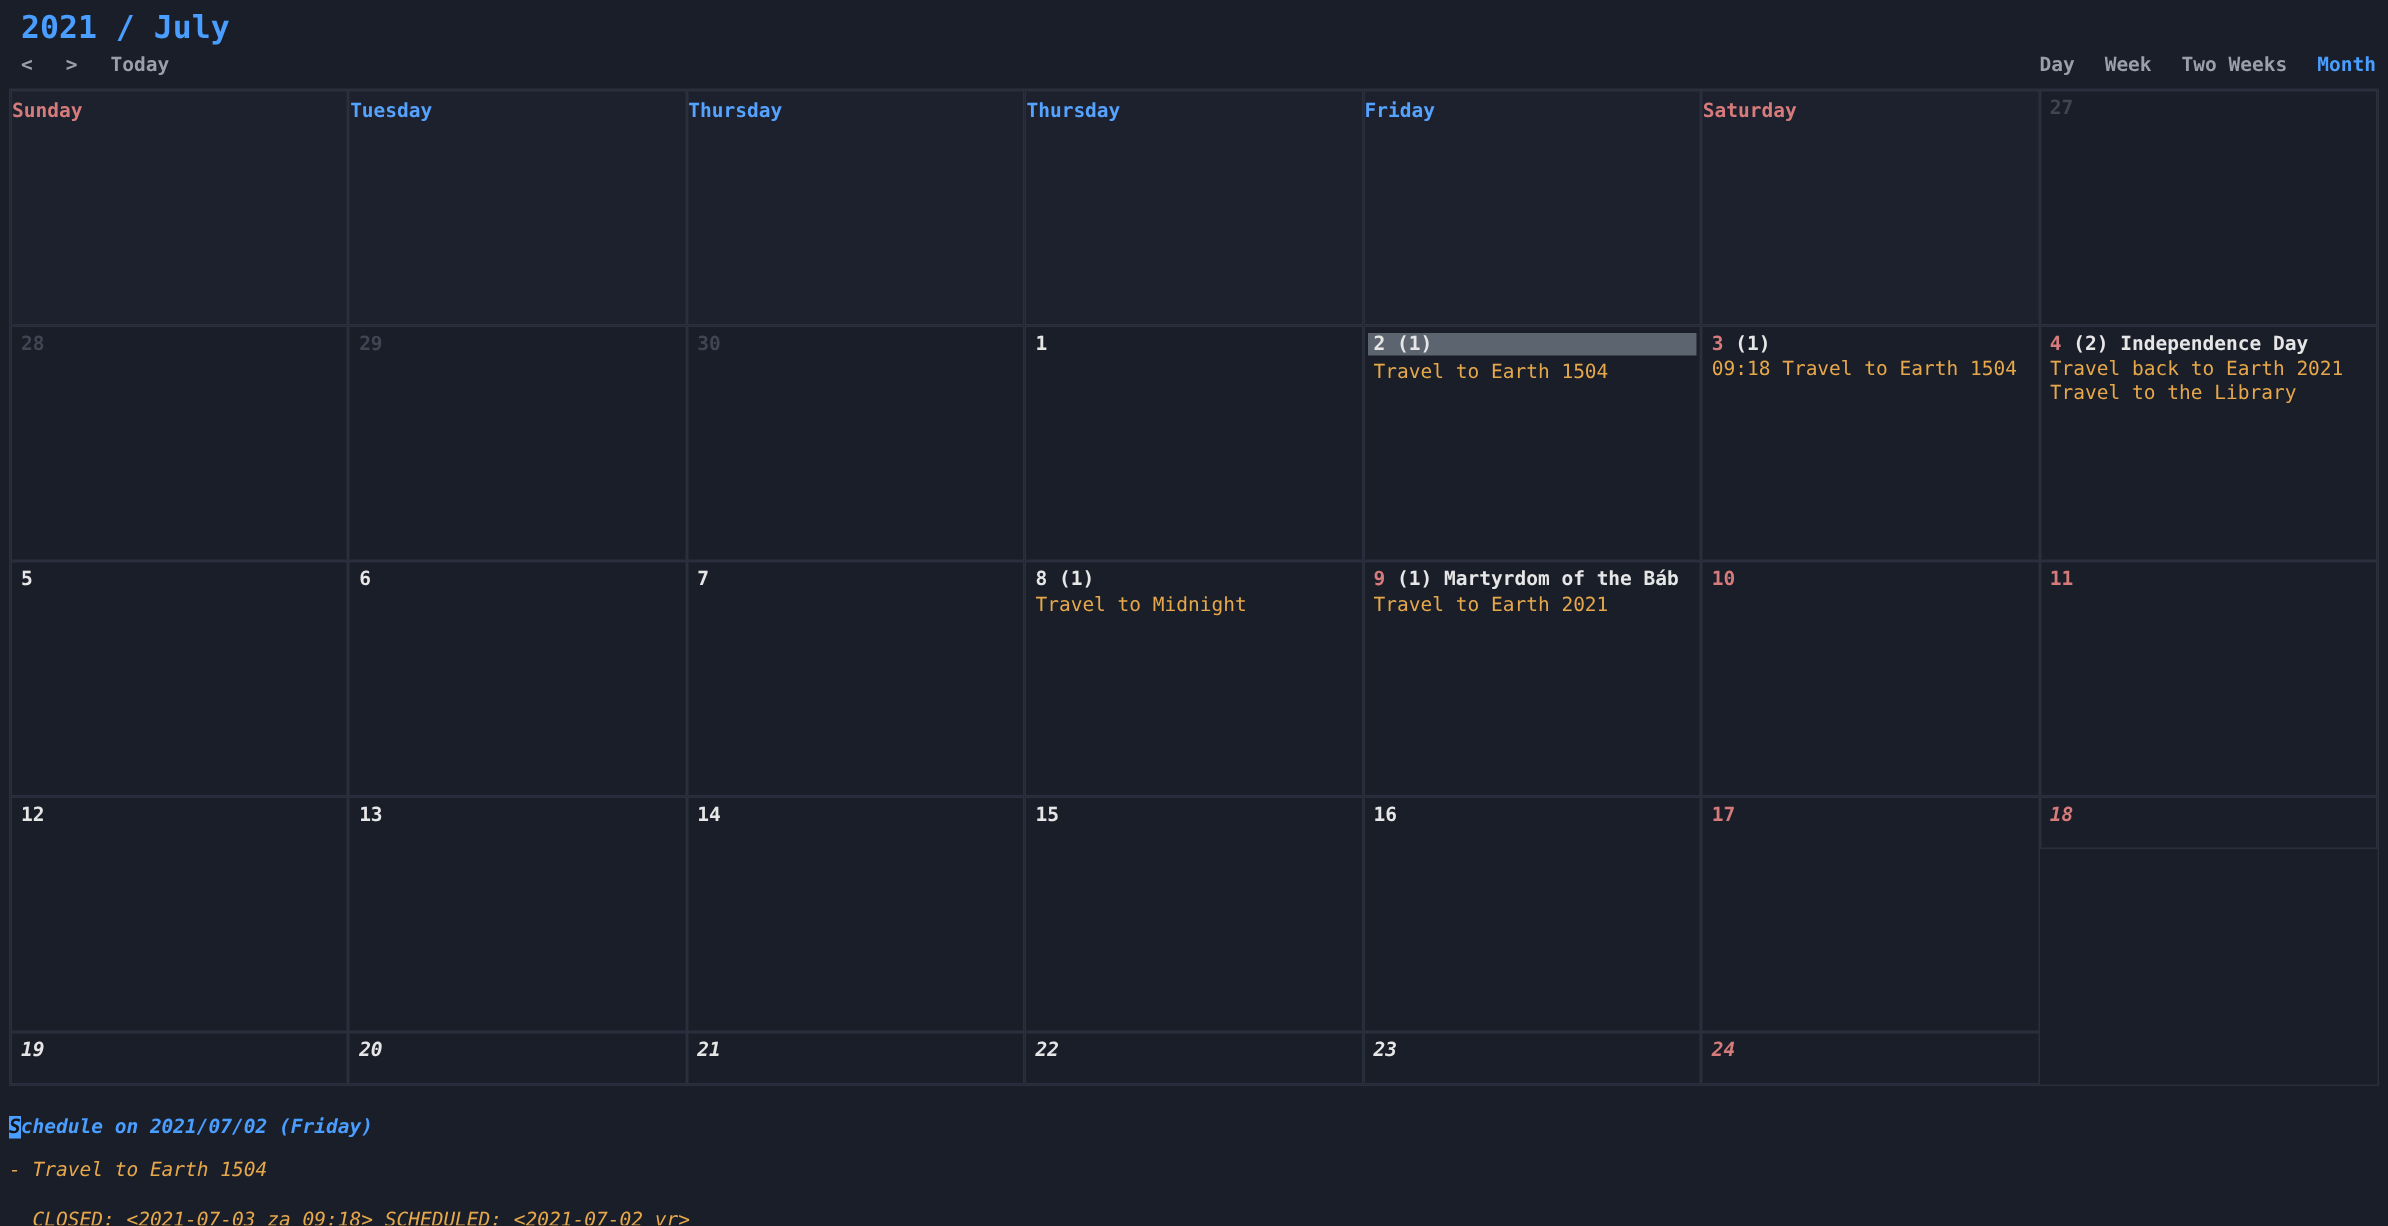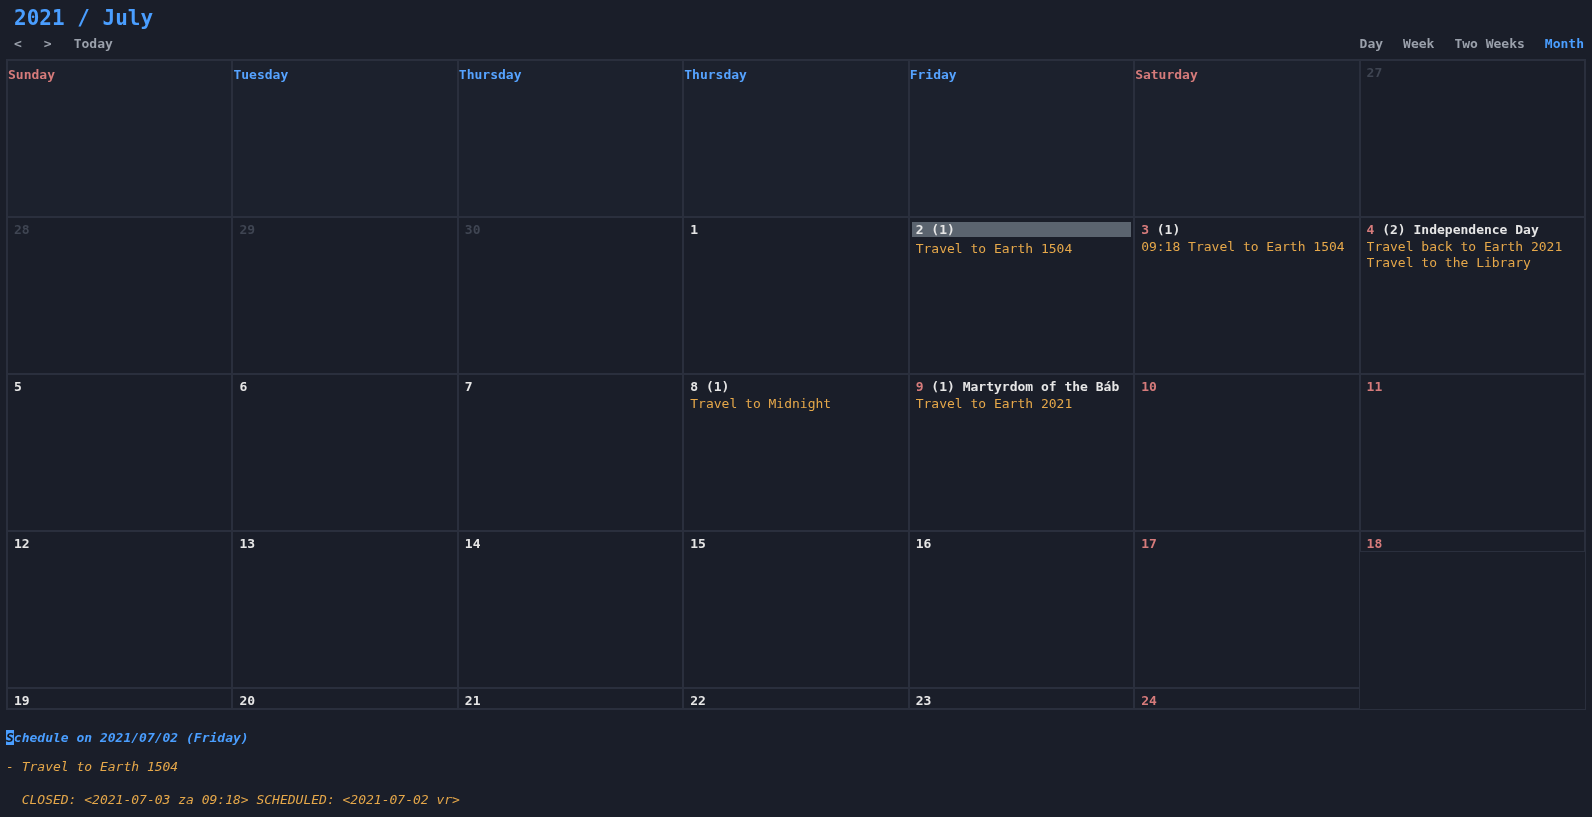--- a/index.html
+++ b/index.html
@@ -54,21 +54,21 @@
   }
   .dow.weekend { color: #d67b7b; }
 
   .cell {
     border: 1px solid #2a2f3d;
     height: 157px;
     padding: 4px 6px;
     position: relative;
     overflow: hidden;
   }
-  .cell.short { height: 21px; }
+  .cell.short { height: 35px; font-style: italic; }
   .cell .daylabel { font-weight: bold; color: #e6e6e6; white-space: nowrap; }
   .cell .daylabel.muted { color: #3f4552; }
   .cell .daylabel .daynum.weekend { color: #d67b7b; }
   .cell .daylabel .count { color: #e6e6e6; }
   .cell .daylabel .holiday { color: #e6e6e6; }
   .cell .daylabel.selected {
     background: #5b646f;
     display: inline-block;
     padding: 0 4px;
     margin: -2px -4px 2px -4px;

